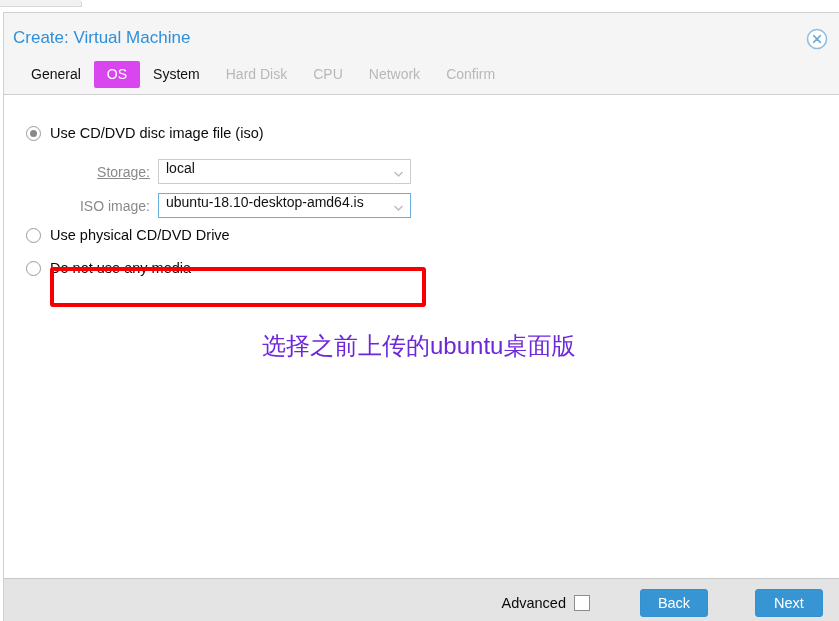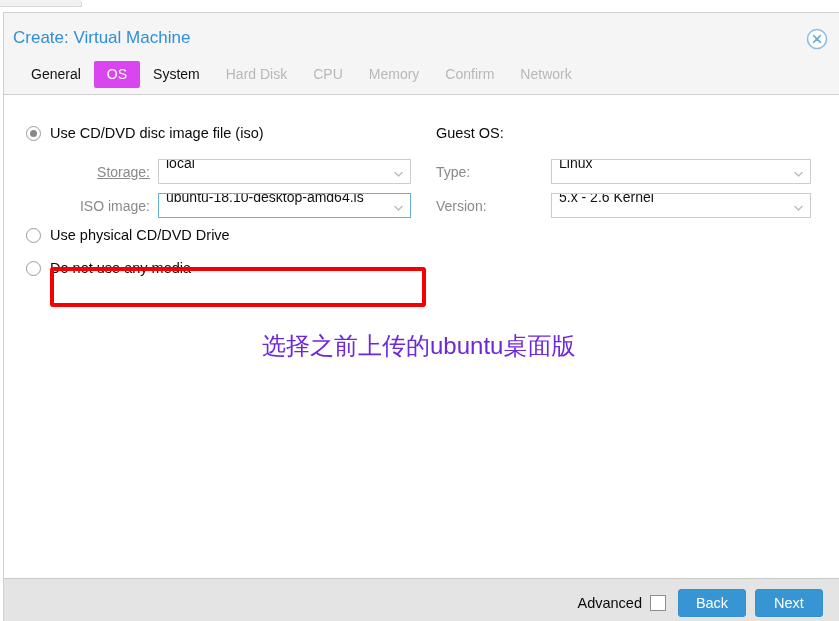--- a/index.html
+++ b/index.html
@@ -154,21 +154,21 @@
     color: #8a8a8a;
     text-align: right;
     white-space: nowrap;
   }
   .select {
     position: relative;
     height: 25px;
     background: #ffffff;
     border: 1px solid #cccccc;
     display: flex;
-    align-items: flex-end;
+    align-items: flex-start;
     padding: 0 22px 12px 7px;
     font-size: 14px;
     color: #111111;
     white-space: nowrap;
     overflow: hidden;
     cursor: pointer;
   }
   .select.focused { border: 1px solid #6aaede; }
   .select .value {
     overflow: hidden;
@@ -242,20 +242,21 @@
     background: #3895d3;
     color: #ffffff;
     border: 1px solid #3490cf;
     border-radius: 3px;
     font-size: 14.5px;
     height: 28px;
     min-width: 68px;
     padding: 0 14px;
     cursor: pointer;
     font-family: "Liberation Sans", sans-serif;
+    margin-left: 38px;
   }
 </style>
 </head>
 <body>
 
 <div id="app">
 
   <div class="chrome-sliver"></div>
 
   <div class="dialog">
@@ -270,23 +271,22 @@
           <path d="M8.6 8.6 L15.4 15.4 M15.4 8.6 L8.6 15.4" stroke="#6aa9d8" stroke-width="1.5" stroke-linecap="round"></path>
         </svg>
       </div>
 
       <div class="tabs">
         <div class="tab">General</div>
         <div class="tab active">OS</div>
         <div class="tab">System</div>
         <div class="tab disabled">Hard Disk</div>
         <div class="tab disabled">CPU</div>
-        <div class="tab disabled">Memory</div>
+        <div class="tab disabled">Network</div>
         <div class="tab disabled">Confirm</div>
-        <div class="tab disabled">Network</div>
       </div>
     </div>
 
     <div class="dialog-body">
 
       <div class="col-left">
 
         <div class="radio-row" style="top:30px;">
           <span class="radio checked"></span>
           <span class="radio-label">Use CD/DVD disc image file (iso)</span>
@@ -320,48 +320,20 @@
           <span class="radio"></span>
           <span class="radio-label">Use physical CD/DVD Drive</span>
         </div>
 
         <div class="radio-row" style="top:165px;">
           <span class="radio"></span>
           <span class="radio-label">Do not use any media</span>
         </div>
       </div>
 
-      <div class="col-right">
-
-        <div class="guest-os-title" style="top:30px;">Guest OS:</div>
-
-        <div class="field-row" style="top:64px; left:0px;">
-          <span class="field-label" style="width:115px; text-align:left;">Type:</span>
-          <div class="select" style="width:260px;">
-            <span class="value">Linux</span>
-            <span class="chev">
-              <svg width="11" height="11" viewBox="0 0 11 11">
-                  <path d="M2 4 L5.5 7.5 L9 4" fill="none" stroke="#bdbdbd" stroke-width="1.5" stroke-linecap="round" stroke-linejoin="round"></path>
-                </svg>
-            </span>
-          </div>
-        </div>
-
-        <div class="field-row" style="top:98px; left:0px;">
-          <span class="field-label" style="width:115px; text-align:left;">Version:</span>
-          <div class="select" style="width:260px;">
-            <span class="value">5.x - 2.6 Kernel</span>
-            <span class="chev">
-              <svg width="11" height="11" viewBox="0 0 11 11">
-                  <path d="M2 4 L5.5 7.5 L9 4" fill="none" stroke="#bdbdbd" stroke-width="1.5" stroke-linecap="round" stroke-linejoin="round"></path>
-                </svg>
-            </span>
-          </div>
-        </div>
-      </div>
 
       <div class="anno-box"></div>
       <div class="anno-text">选择之前上传的ubuntu桌面版</div>
 
     </div>
 
     <div class="dialog-footer">
       <div class="adv-wrap">
         <span class="adv-label">Advanced</span>
         <span class="checkbox"></span>

